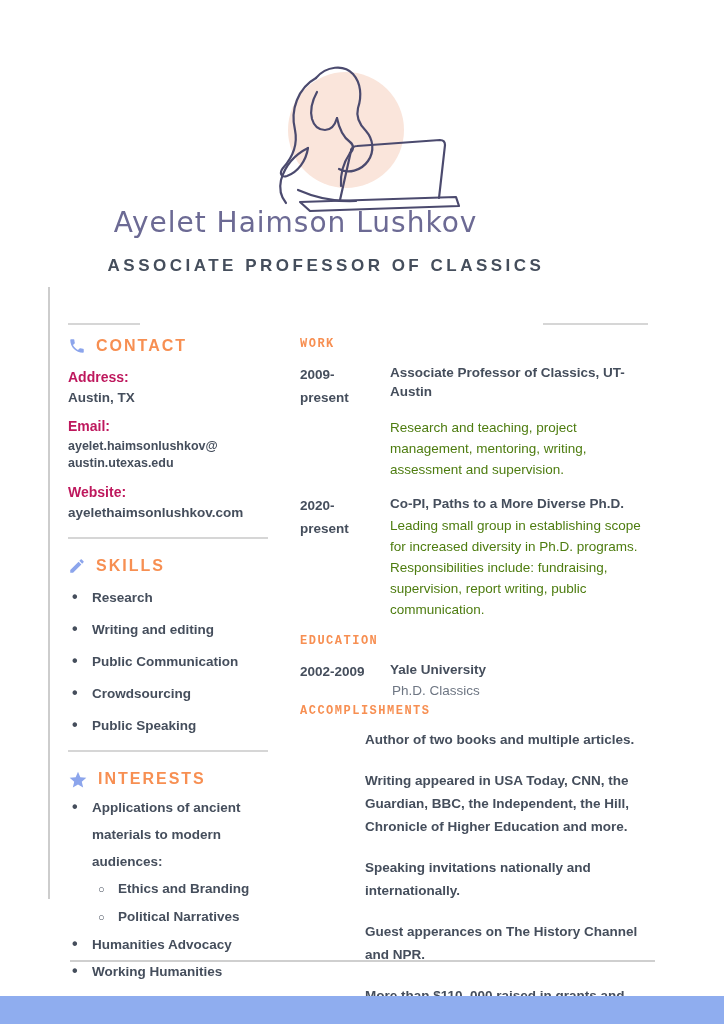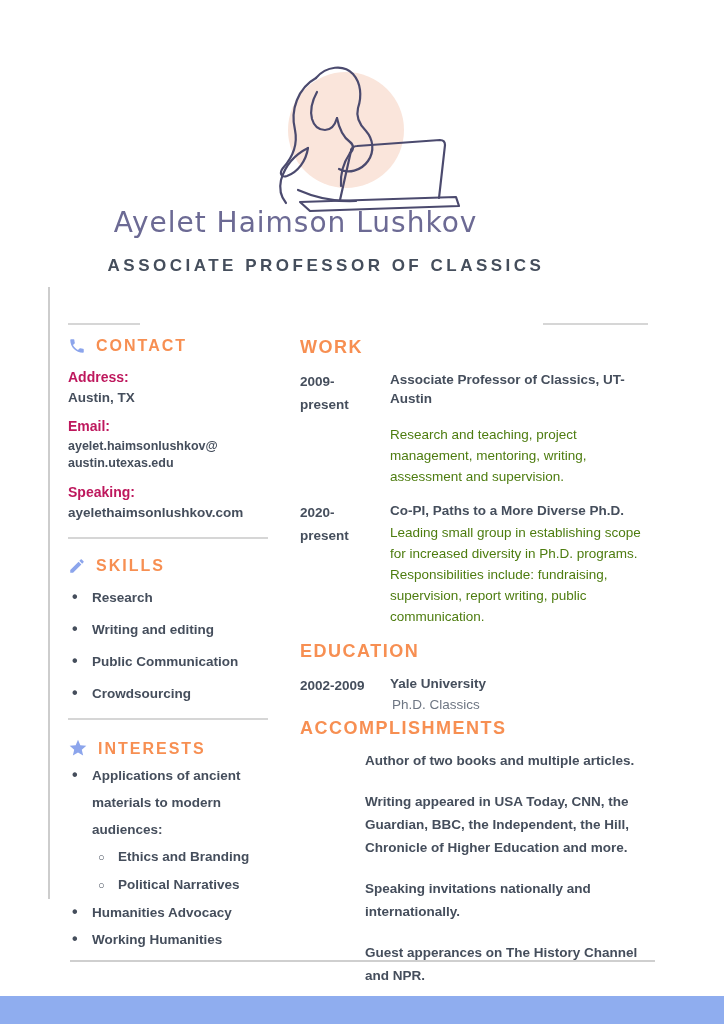--- a/index.html
+++ b/index.html
@@ -27,27 +27,27 @@
   .hline { position:absolute; height:2px; background:#D6D6D6; }
   .hline.top-left   { left:68px;  top:323px; width:72px; }
   .hline.top-right  { left:543px; top:323px; width:105px; }
   .hline.bottom     { left:70px;  top:960px; width:585px; background:#CFCFCF; }
 
   
   .left-col  { position:absolute; left:68px;  top:337px; width:200px; }
   .right-col { position:absolute; left:300px; top:337px; width:356px; }
 
   
-  .sec-head { display:flex; align-items:flex-end; gap:10px; margin-bottom:14px; }
+  .sec-head { display:flex; align-items:flex-start; gap:10px; margin-bottom:14px; }
   .sec-head .txt {
     font-weight:700; font-size:16px; letter-spacing:2px; color:#F78F52;
   }
   .sec-head svg { flex:0 0 auto; }
   .r-head {
-    font-weight:700; font-size:18px; letter-spacing:1.5px; color:#F78F52;
+    font-weight:700; font-size:12px; letter-spacing:1.5px; color:#F78F52;font-family:Liberation Mono, monospace;
   }
 
   .divider { height:2px; background:#D6D6D6; margin:16px 0 18px 0; }
 
   
   .c-label { font-weight:700; font-size:14px; color:#be185d; margin-top:12px; }
   .c-value { font-weight:700; font-size:13.5px; color:#454E5C; line-height:17px;
              margin-top:4px; white-space:pre-line; }
   .c-value.small { font-size:12.5px; }
 
@@ -137,37 +137,38 @@
         <path fill="#8CA5EC" d="M6.62 10.79c1.44 2.83 3.76 5.14 6.59 6.59l2.2-2.2c.27-.27.67-.36 1.02-.24 1.12.37 2.33.57 3.57.57.55 0 1 .45 1 1V20c0 .55-.45 1-1 1-9.39 0-17-7.61-17-17 0-.55.45-1 1-1h3.5c.55 0 1 .45 1 1 0 1.25.2 2.45.57 3.57.11.35.03.74-.25 1.02l-2.2 2.2z"></path>
       </svg>
       <span class="txt">CONTACT</span>
     </div>
     <div>
       <div class="c-label">Address:</div>
       <div class="c-value">Austin, TX</div>
       <div class="c-label">Email:</div>
       <div class="c-value small">ayelet.haimsonlushkov@
 austin.utexas.edu</div>
-      <div class="c-label">Speaking:</div>
+      <div class="c-label">Website:</div>
       <div class="c-value">ayelethaimsonlushkov.com</div>
     </div>
 
     <div class="divider"></div>
 
     <div class="sec-head">
       <svg width="18" height="18" viewBox="0 0 24 24">
         <path fill="#8CA5EC" d="M3 17.25V21h3.75L17.81 9.94l-3.75-3.75L3 17.25zM20.71 7.04c.39-.39.39-1.02 0-1.41l-2.34-2.34c-.39-.39-1.02-.39-1.41 0l-1.83 1.83 3.75 3.75 1.83-1.83z"></path>
       </svg>
       <span class="txt">SKILLS</span>
     </div>
     <ul class="dotlist">
       <li>Research</li>
       <li>Writing and editing</li>
       <li>Public Communication</li>
       <li>Crowdsourcing</li>
+      <li>Public Speaking</li>
     </ul>
 
     <div class="divider"></div>
 
     <div class="sec-head" style="margin-bottom:4px;">
       <svg width="20" height="20" viewBox="0 0 24 24">
         <path fill="#8CA5EC" d="M12 17.27L18.18 21l-1.64-7.03L22 9.24l-7.19-.61L12 2 9.19 8.63 2 9.24l5.46 4.73L5.82 21z"></path>
       </svg>
       <span class="txt">INTERESTS</span>
     </div>

